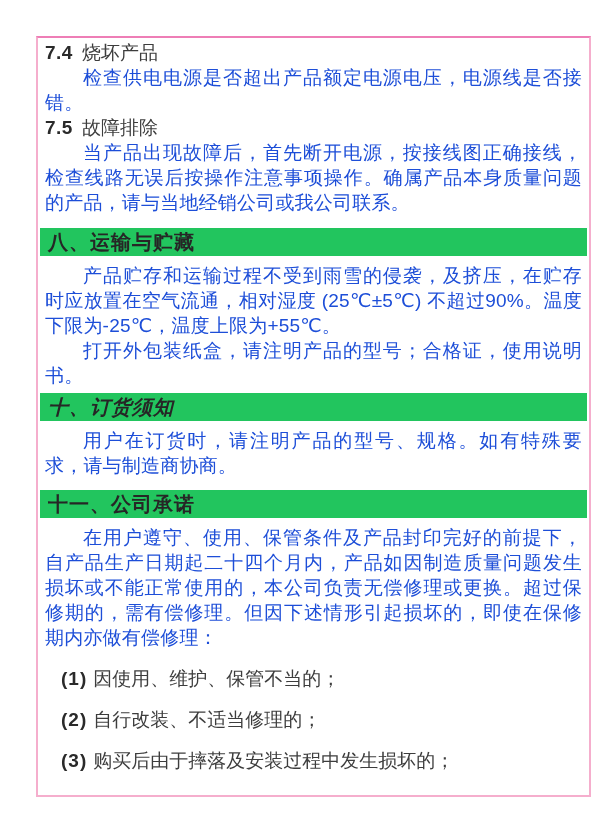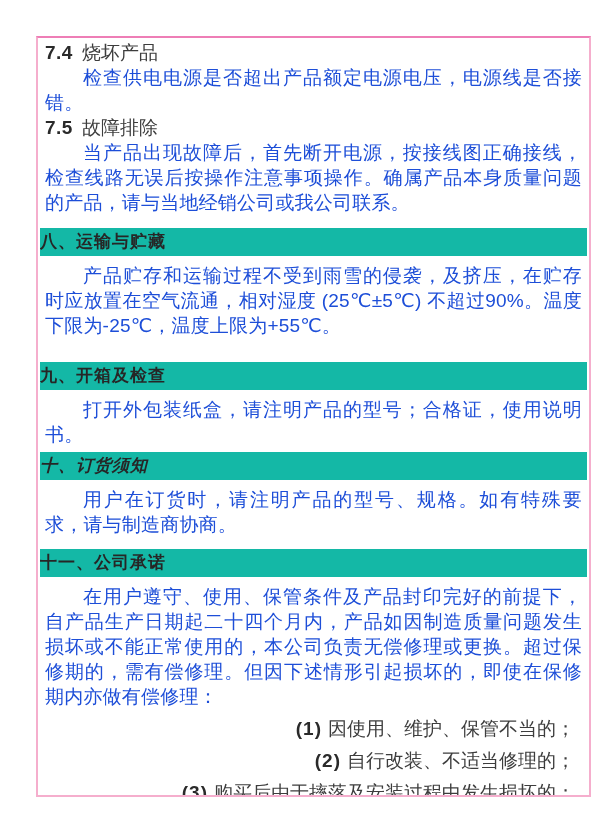--- a/index.html
+++ b/index.html
@@ -38,42 +38,42 @@
   .para {
     margin: 0;
     font-size: 19px;
     line-height: 25px;
     color: #1d4ed8;
     text-align: justify;
     text-indent: 2em;
     letter-spacing: 0.2px;
   }
   .bar {
-    background: #14b8a6;
+    background: #22c55e;
     color: #262626;
     font-weight: bold;
-    font-size: 17px;
+    font-size: 20px;
     line-height: 28px;
     height: 28px;
-    padding-left: 0;
+    padding-left: 8px;
     margin: 13px -5px 7px -5px;
     letter-spacing: 1px;
     white-space: nowrap;
     overflow: hidden;
   }
   .bar.gap-lg { margin-top: 24px; }
   .bar.gap-sm { margin-top: 5px; font-style: italic; }
   .bar.gap-md { margin-top: 12px; }
   .wlist { margin-top: 2px; }
   .li {
-    margin: 7px;
+    margin: 16px;
     font-size: 19px;
     line-height: 25px;
     color: #3d3d3d;
-    text-align: right;
+    text-align: left;
   }
   .li .marker {
     font-weight: bold;
     color: #2a2a2a;
     margin-right: 6px;
     letter-spacing: 1px;
   }
 </style>
 </head>
 <body>
@@ -82,21 +82,20 @@
 
   <p class="numrow"><span class="num">7.4</span><span>烧坏产品</span></p>
   <p class="para">检查供电电源是否超出产品额定电源电压，电源线是否接错。</p>
 
   <p class="numrow"><span class="num">7.5</span><span>故障排除</span></p>
   <p class="para">当产品出现故障后，首先断开电源，按接线图正确接线，检查线路无误后按操作注意事项操作。确属产品本身质量问题的产品，请与当地经销公司或我公司联系。</p>
 
   <div class="bar">八、运输与贮藏</div>
   <p class="para">产品贮存和运输过程不受到雨雪的侵袭，及挤压，在贮存时应放置在空气流通，相对湿度 (25℃±5℃) 不超过90%。温度下限为-25℃，温度上限为+55℃。</p>
 
-  <div class="bar gap-lg">九、开箱及检查</div>
   <p class="para">打开外包装纸盒，请注明产品的型号；合格证，使用说明书。</p>
 
   <div class="bar gap-sm">十、订货须知</div>
   <p class="para">用户在订货时，请注明产品的型号、规格。如有特殊要求，请与制造商协商。</p>
 
   <div class="bar gap-md">十一、公司承诺</div>
   <p class="para">在用户遵守、使用、保管条件及产品封印完好的前提下，自产品生产日期起二十四个月内，产品如因制造质量问题发生损坏或不能正常使用的，本公司负责无偿修理或更换。超过保修期的，需有偿修理。但因下述情形引起损坏的，即使在保修期内亦做有偿修理：</p>
 
   <div class="wlist">
     <p class="li"><span class="marker">(1)</span><span>因使用、维护、保管不当的；</span></p>

